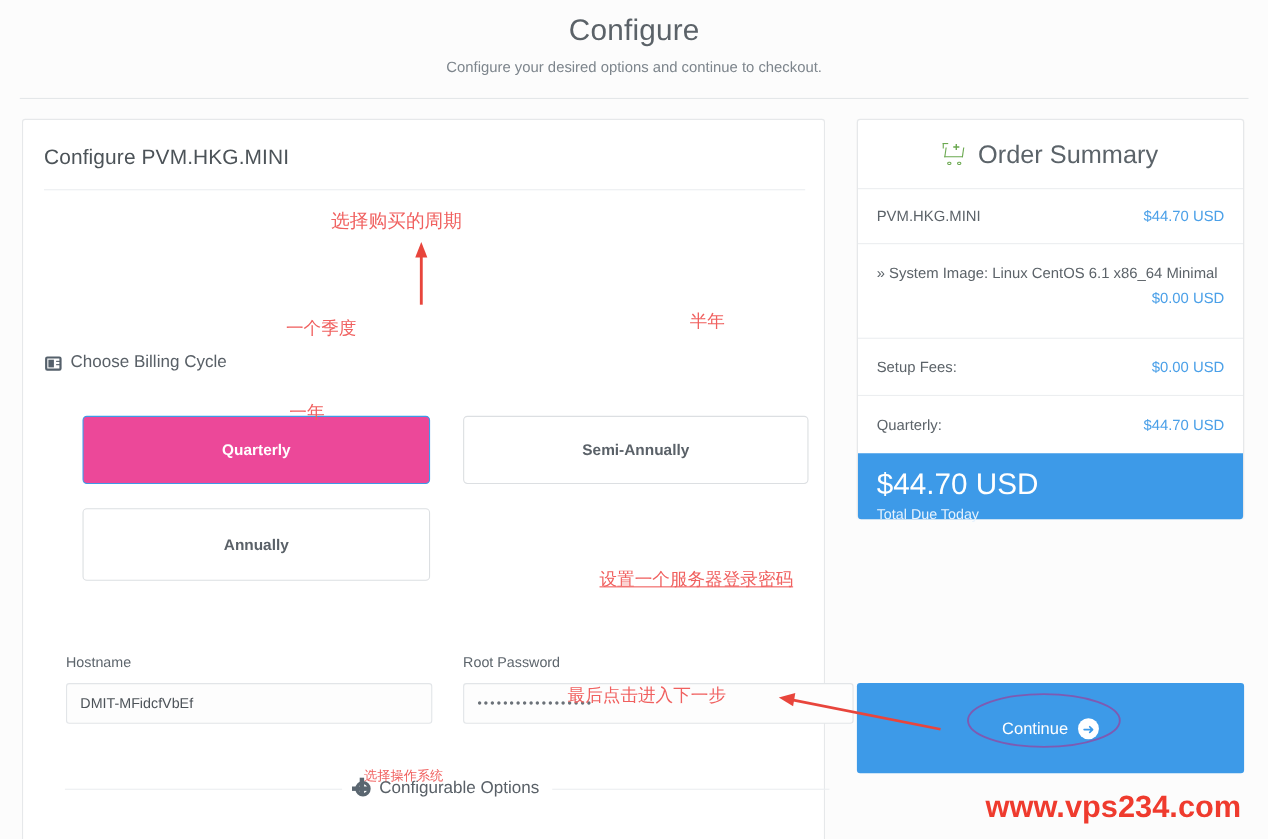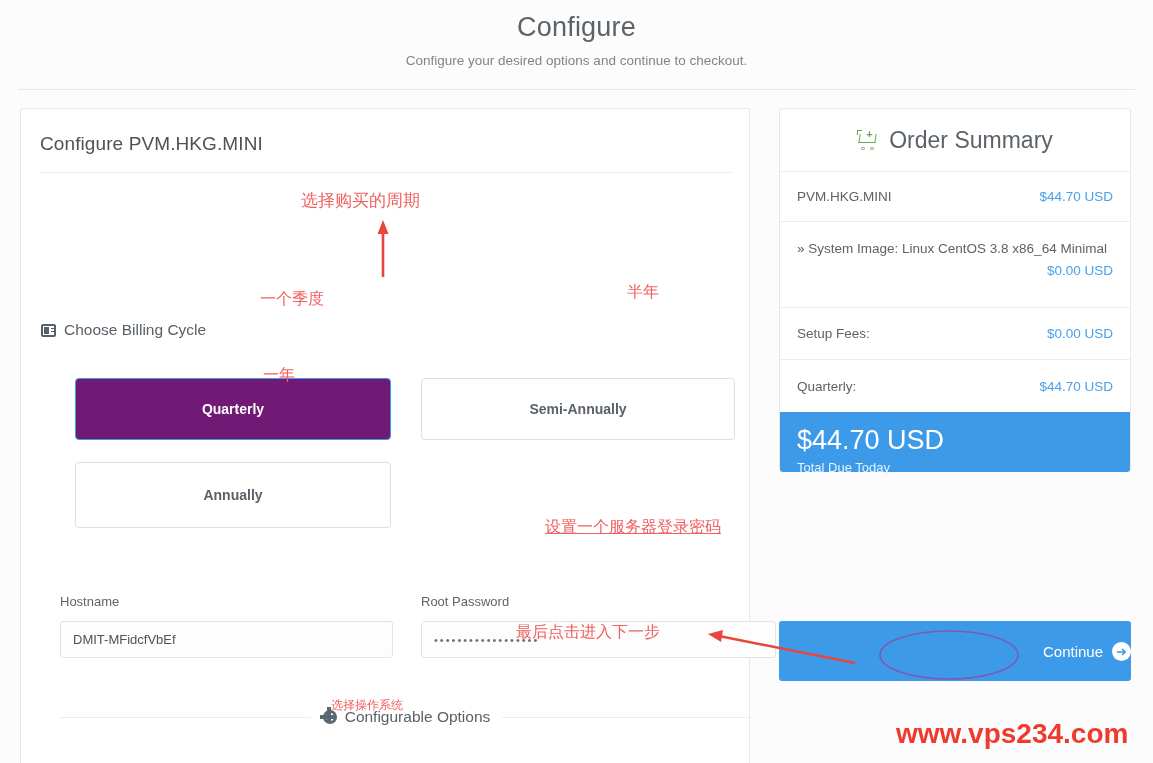--- a/index.html
+++ b/index.html
@@ -82,21 +82,21 @@
     box-shadow: 0 3px 0 #55606b;
   }
 
   
   .cycle {
     position: absolute; border: 1px solid #dcdfe2; border-radius: 4px;
     background: #fff; display: flex; align-items: center;
     justify-content: center; cursor: pointer;
   }
   .cycle .lbl { font-size: 14px; font-weight: bold; color: #5a6168; }
-  .cycle.sel { background: #701a75; border-color: #3d9ae8; }
+  .cycle.sel { background: #ec4899; border-color: #3d9ae8; }
   .cycle.sel .lbl { color: #fff; }
   #cyc-q  { left: 54px;  top: 269px; width: 316px; height: 62px; }
   #cyc-sa { left: 400px; top: 269px; width: 314px; height: 62px; }
   #cyc-an { left: 54px;  top: 353px; width: 316px; height: 66px; }
 
   
   .divider-sect {
     position: absolute; left: 38px; width: 695px; height: 20px;
     display: flex; align-items: center; gap: 12px;
   }
@@ -191,23 +191,23 @@
 
   #os-total {
     position: absolute; left: 0; top: 303px; width: 100%; height: 60px;
     background: #3d9ae8; padding: 12px 0 0 17px; border-radius: 0 0 3px 3px;
   }
   #os-total .big { font-size: 27px; color: #fff; font-weight: 300; line-height: 32px; }
   #os-total .sml { font-size: 13px; color: #e6f2fd; margin-top: 4px; }
 
   
   #btn-continue {
-    position: absolute; left: 779px; top: 621px; width: 352px; height: 60px;
+    position: absolute; left: 779px; top: 621px; width: 352px; height: 82px;
     background: #3d9ae8; border: none; border-radius: 3px; cursor: pointer;
-    display: flex; align-items: center; justify-content: flex-end; gap: 9px;
+    display: flex; align-items: center; justify-content: center; gap: 9px;
   }
   #btn-continue .t { font-size: 15px; color: #fff; font-weight: 400; }
   .ico-arrow-circle {
     width: 19px; height: 19px; border-radius: 50%; background: #fff;
     position: relative; flex: 0 0 auto;
   }
   .ico-arrow-circle::before {
     content: "\279C"; position: absolute; left: 0; top: 0;
     width: 19px; height: 19px; line-height: 19px; text-align: center;
     font-size: 13px; color: #3d9ae8;
@@ -297,21 +297,21 @@
     </div>
 
     <div id="os-r1" class="os-row">
       <div class="os-flex">
         <span class="name">PVM.HKG.MINI</span>
         <span class="amt">$44.70 USD</span>
       </div>
     </div>
 
     <div id="os-r2" class="os-row">
-      <div class="cfgname">» System Image: Linux CentOS 3.8 x86_64 Minimal</div>
+      <div class="cfgname">» System Image: Linux CentOS 6.1 x86_64 Minimal</div>
       <div class="cfgamt">$0.00 USD</div>
     </div>
 
     <div id="os-r3" class="os-row">
       <div class="os-flex">
         <span class="name">Setup Fees:</span>
         <span class="amt">$0.00 USD</span>
       </div>
     </div>
 

